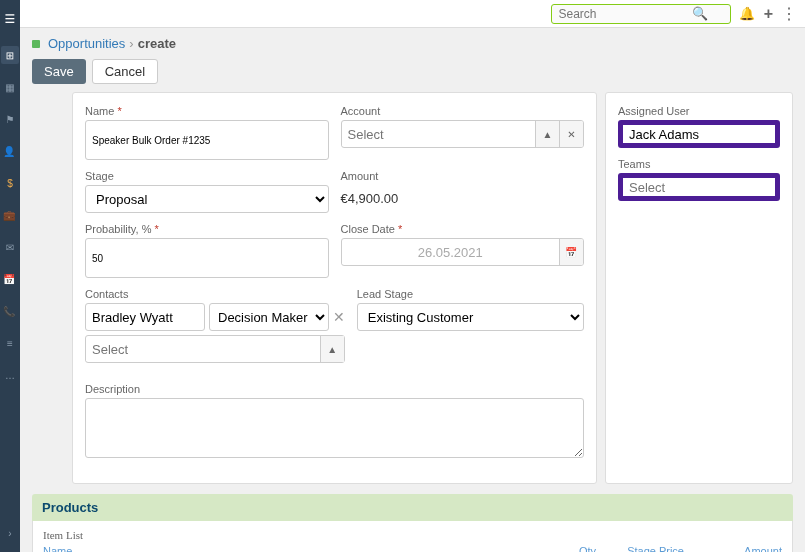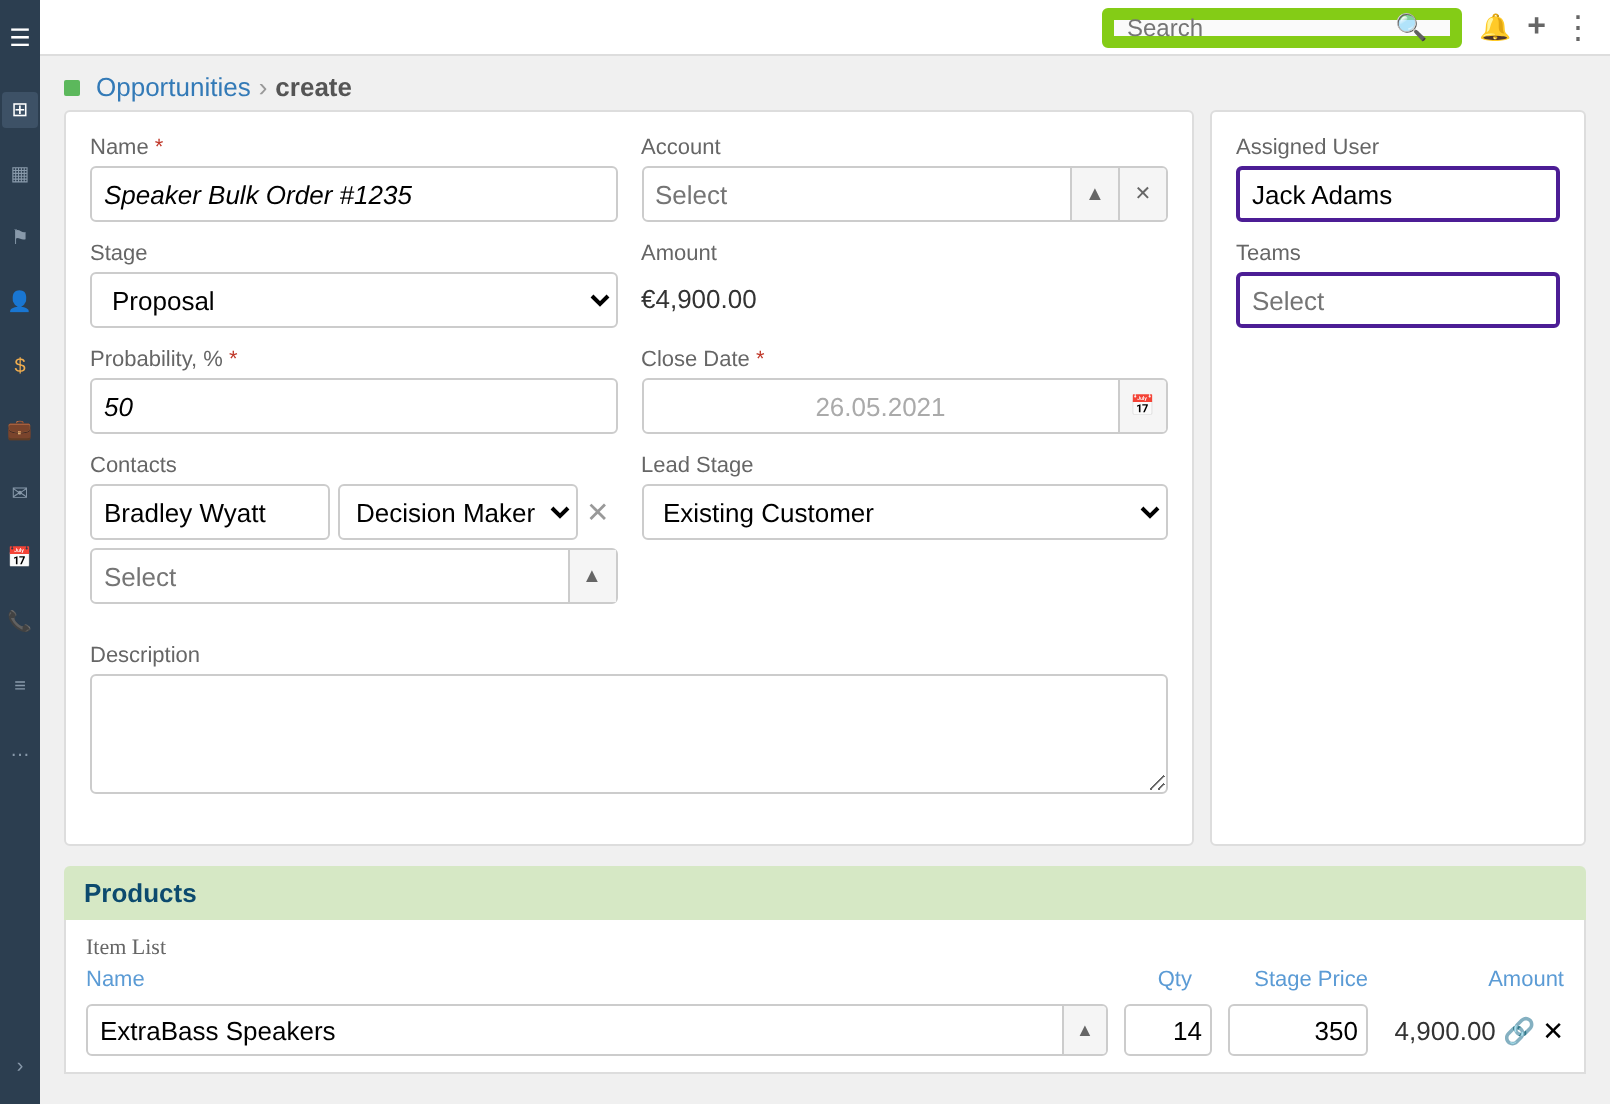--- a/index.html
+++ b/index.html
@@ -20,21 +20,21 @@
       display: flex;
       align-items: center;
       justify-content: flex-end;
       padding: 0 8px;
       border-bottom: 1px solid #ddd;
       gap: 8px;
     }
     .search-box {
       display: flex;
       align-items: center;
-      border: 6px solid #84cc16;
+      border: 1px solid #84cc16;
       border-radius: 3px;
       background: #fafafa;
       height: 20px;
       padding: 0 6px;
       gap: 4px;
       width: 180px;
     }
     .search-box input {
       border: none;
       background: transparent;
@@ -134,20 +134,21 @@
       gap: 8px;
       padding: 0 12px;
     }
 
     .form-main {
       background: #fff;
       border: 1px solid #ddd;
       border-radius: 3px;
       padding: 12px;
       flex: 1;
+      margin-left: 40px;
     }
 
     .form-side {
       background: #fff;
       border: 1px solid #ddd;
       border-radius: 3px;
       padding: 12px;
       width: 188px;
       flex-shrink: 0;
     }
@@ -171,24 +172,23 @@
     }
 
     .form-group label .req {
       color: #c0392b;
     }
 
     .form-input {
       border: 1px solid #ccc;
       border-radius: 3px;
       padding: 4px 6px;
-      font-size: 13px;
-      outline: none;
-      height: 28px;
-      font-style: italic;
+      font-size: 10px;
+      outline: none;
+      height: 40px;
     }
 
     .input-with-btn {
       display: flex;
       align-items: center;
       border: 1px solid #ccc;
       border-radius: 3px;
       height: 28px;
       overflow: hidden;
     }
@@ -431,21 +431,21 @@
 
     
     .side-label {
       font-size: 11px;
       color: #666;
       margin-bottom: 3px;
     }
     .side-input-wrap {
       display: flex;
       align-items: center;
-      border: 2px solid #4c1d95;
+      border: 5px solid #4c1d95;
       border-radius: 3px;
       height: 28px;
       margin-bottom: 10px;
       overflow: hidden;
     }
     .side-input-wrap input {
       flex: 1;
       border: none;
       outline: none;
       padding: 4px 6px;
@@ -497,20 +497,24 @@
 
   <div class="page-content">
 
     <div class="breadcrumb">
       <span class="dot"></span>
       <span class="link">Opportunities</span>
       <span class="sep">›</span>
       <span class="current">create</span>
     </div>
 
+    <div class="toolbar">
+      <button class="btn-save">Save</button>
+      <button class="btn-cancel">Cancel</button>
+    </div>
 
     <div class="form-area">
 
       <div class="form-main">
 
         <div class="form-row">
           <div class="form-group">
             <label>
               <span>Name</span>
               <span class="req">*</span>

